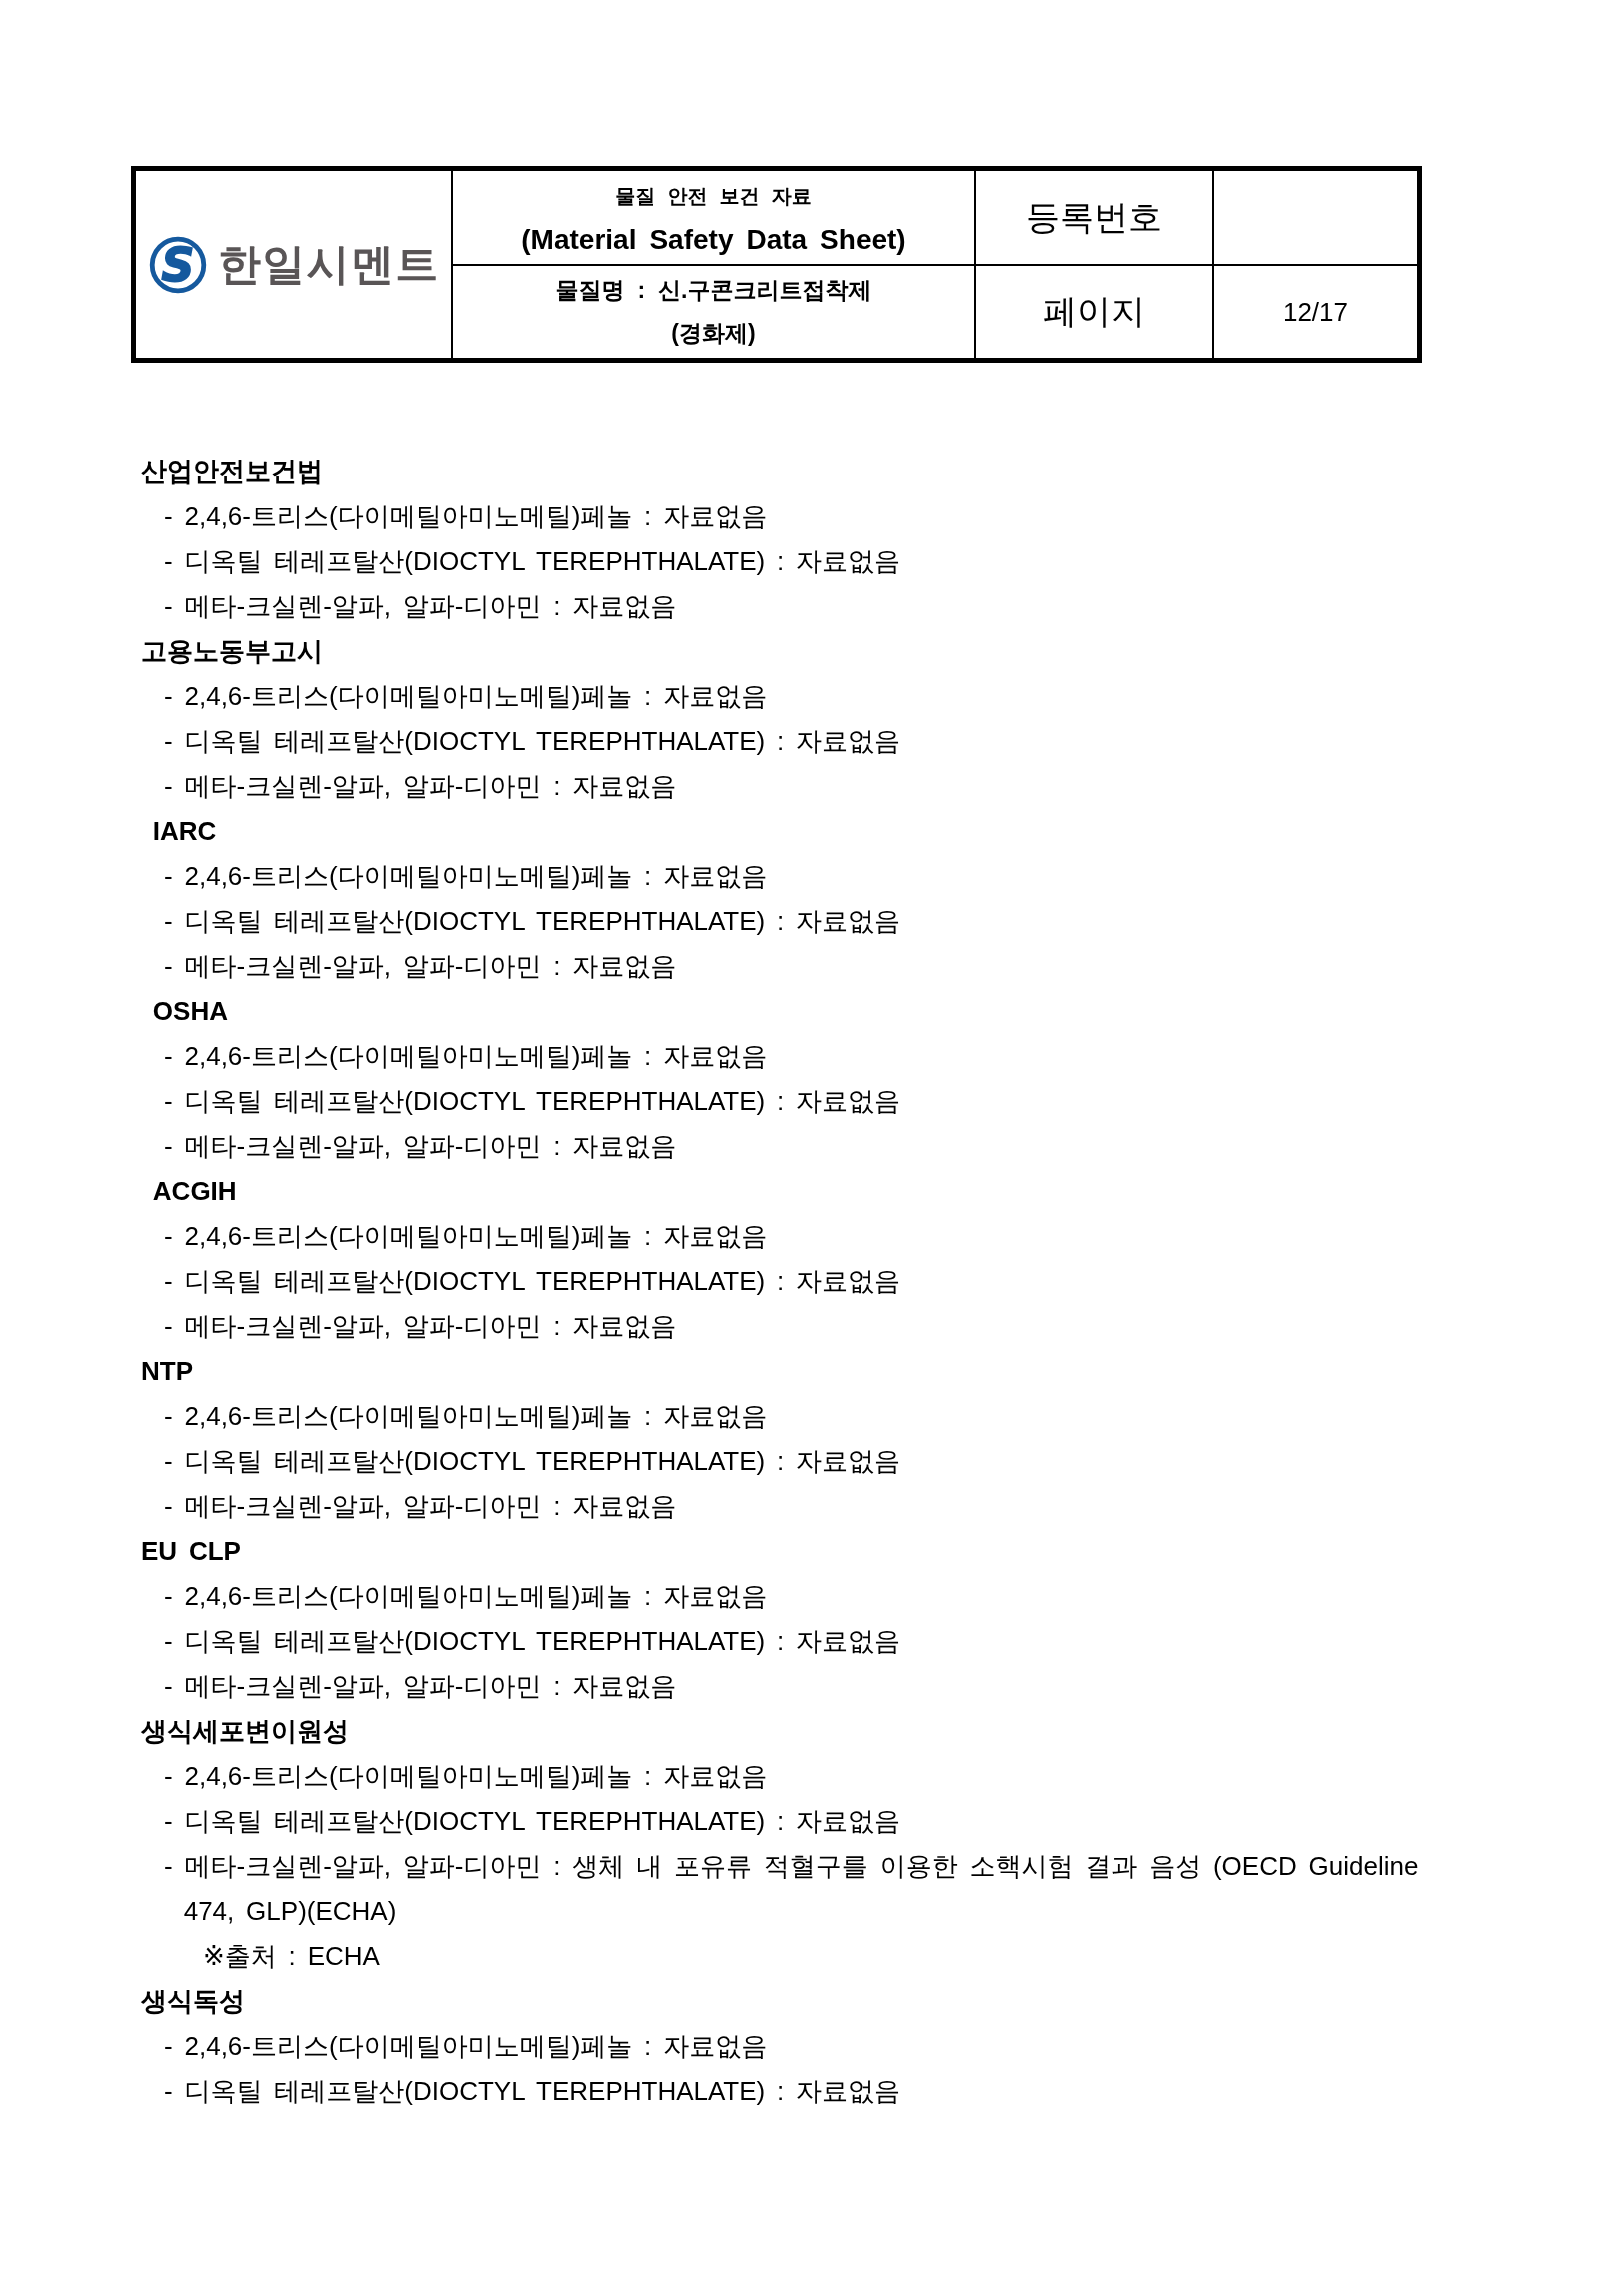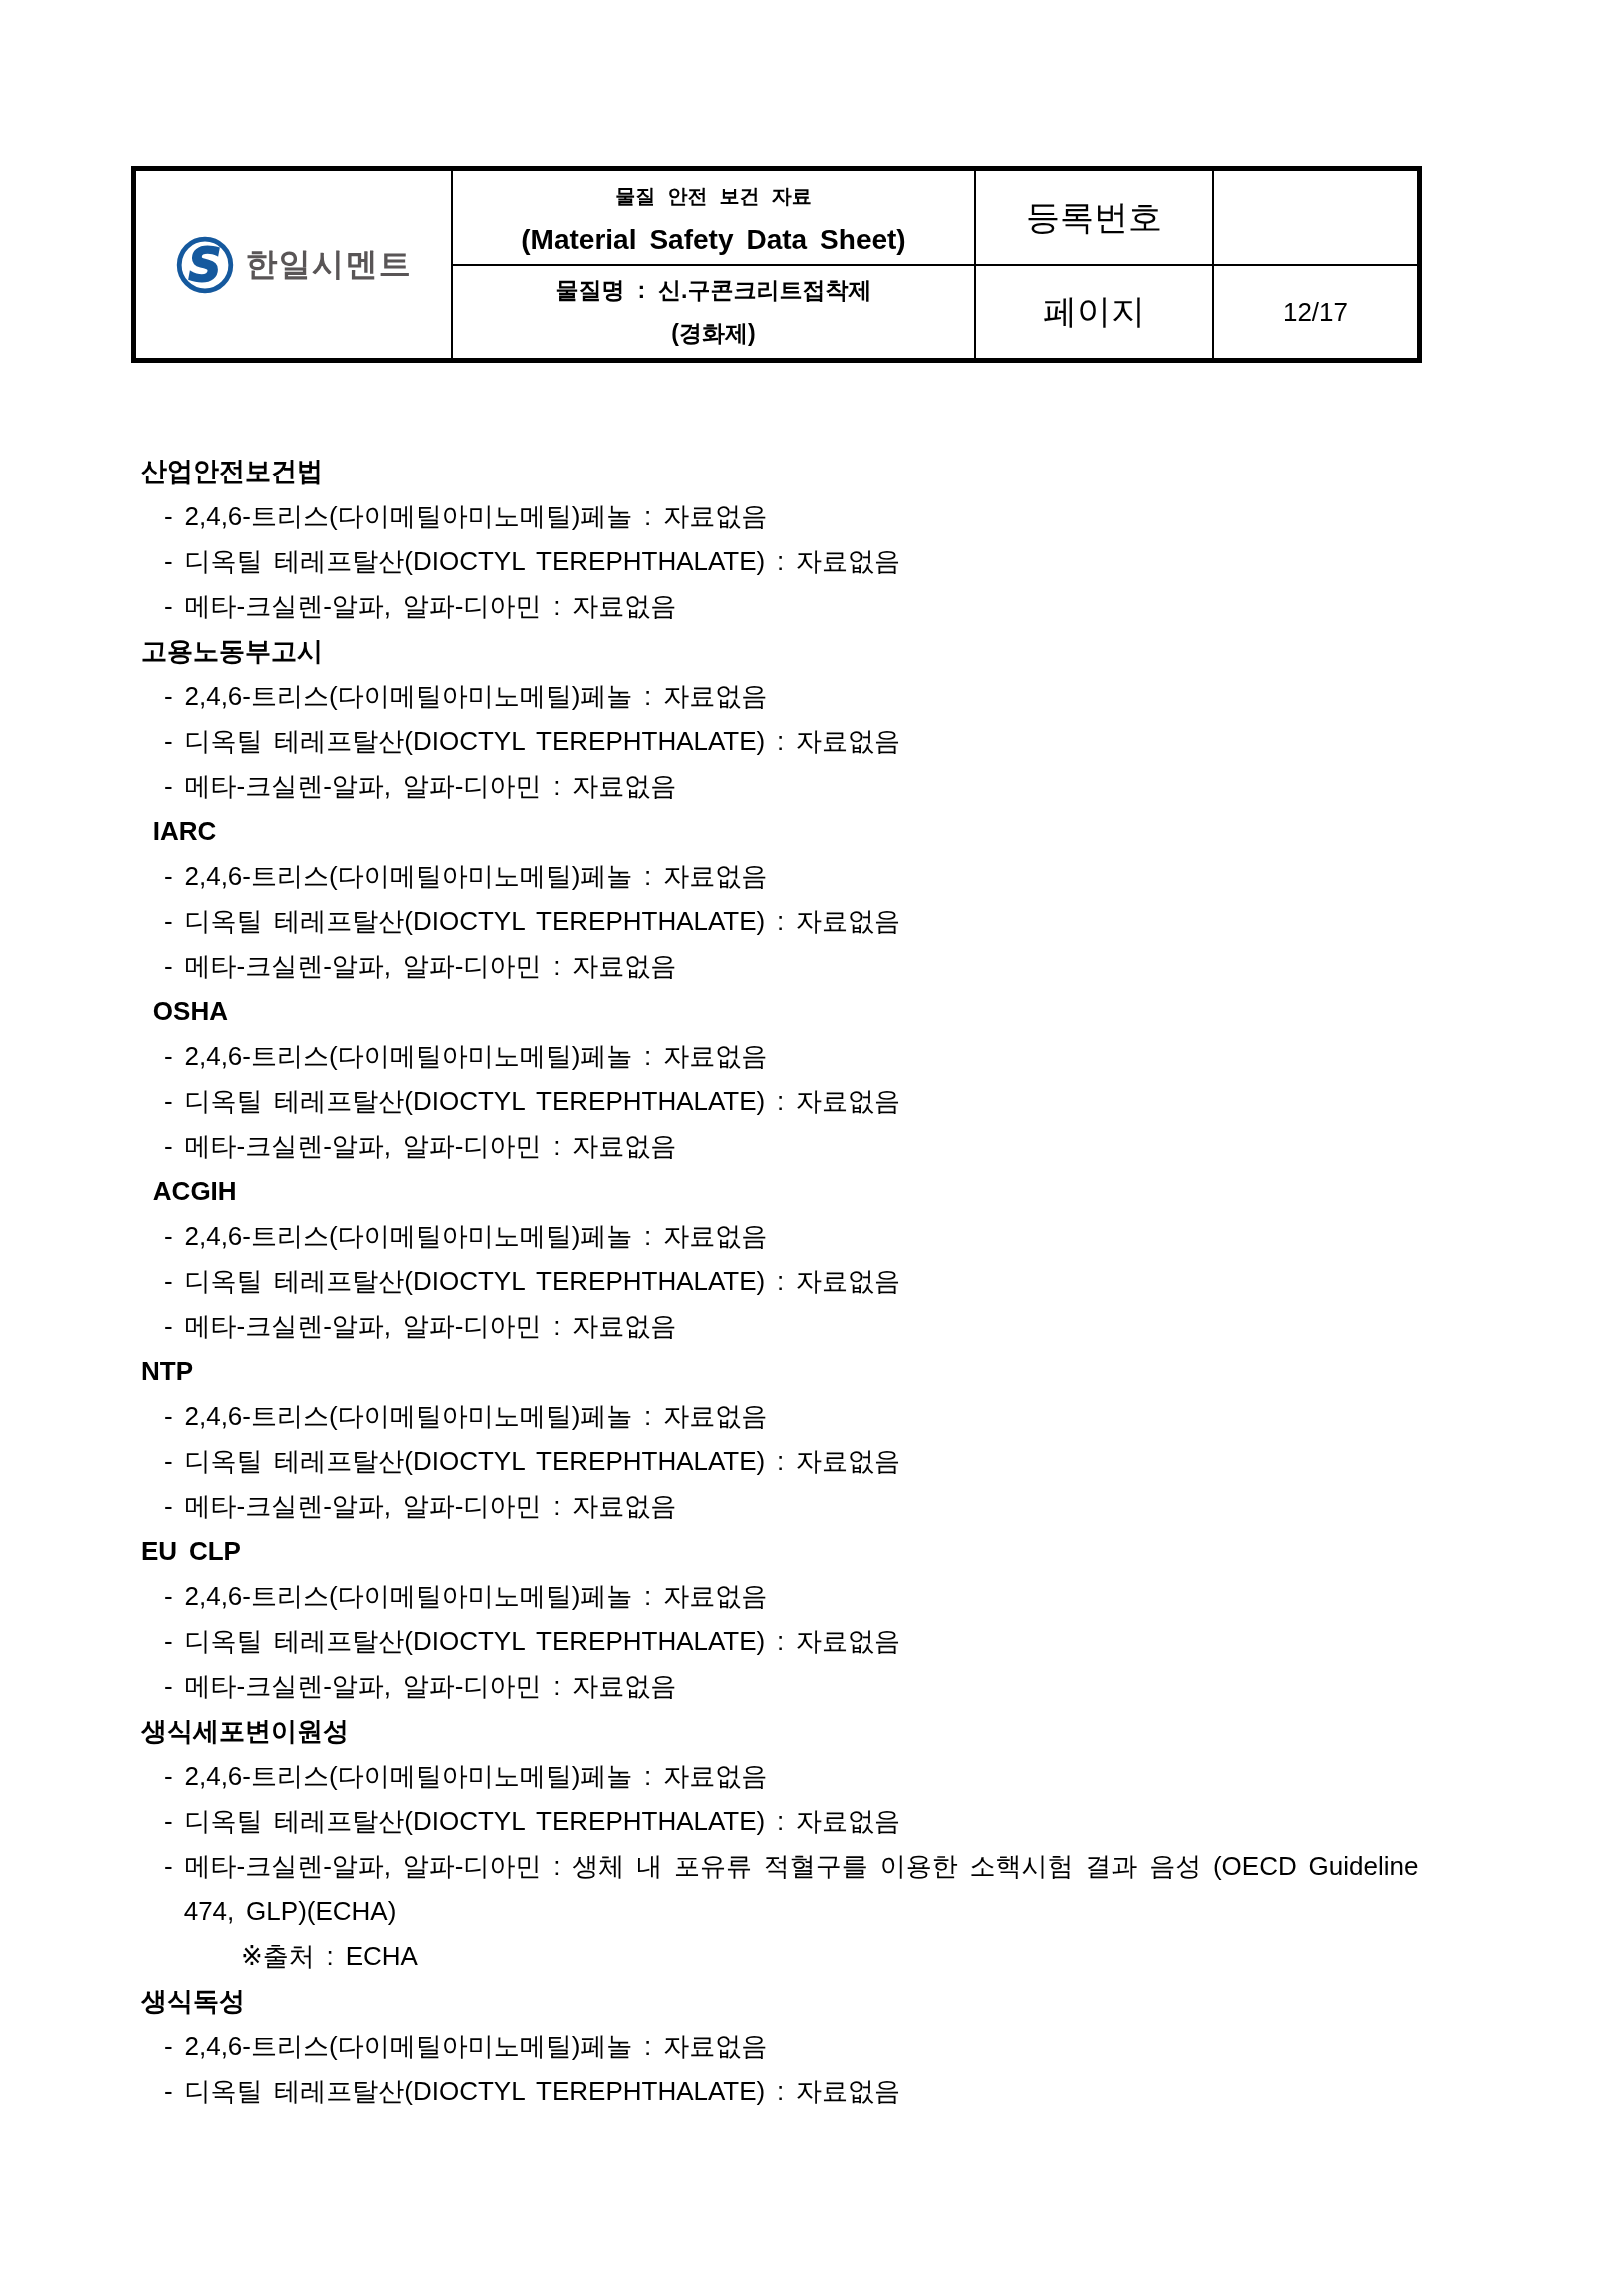--- a/index.html
+++ b/index.html
@@ -15,35 +15,35 @@
   }
   .hdr td{border:2px solid #000;padding:0;vertical-align:middle;text-align:center;}
   .col-logo{width:315px;}
   .col-title{width:521px;}
   .col-label{width:236px;}
   .col-value{width:203px;margin-left:48px;}
   .row1 td{height:93px;}
   .row2 td{height:92px;}
   .logo-cell{height:186px;}
   .logo{display:flex;align-items:center;justify-content:center;gap:10.5px;}
-  .logo-text{font-size:32px;font-weight:bold;letter-spacing:1.3px;}
+  .logo-text{font-size:43px;font-weight:bold;letter-spacing:1.3px;}
   .title-line1{font-size:20px;font-weight:bold;line-height:43px;word-spacing:6.6px;}
   .title-line2{font-size:28px;font-weight:bold;line-height:43px;word-spacing:5.2px;}
   .mat-line{font-size:23px;font-weight:bold;line-height:43px;word-spacing:6.6px;}
   .label-cell{font-size:34px;word-spacing:3.9px;margin-left:34px;}
   .value-cell{font-size:26px;}
   
   .doc-body{
     position:absolute;left:141px;top:359px;width:1278px;
     font-size:26px;line-height:45px;word-spacing:4.6px;white-space:pre-wrap;
   }
   .intro{margin-left:27.5px;}
   .sec-title{font-weight:bold;}
   .item{margin-left:23px;padding-left:19.7px;text-indent:-19.7px;}
-  .note{margin-left:100px;}
+  .note{margin-left:62px;}
 </style>
 </head>
 <body>
 
 <div class="page">
 
   <table class="hdr">
     <tbody>
         <tr class="row1">
       <td class="col-logo logo-cell" rowspan="2">

